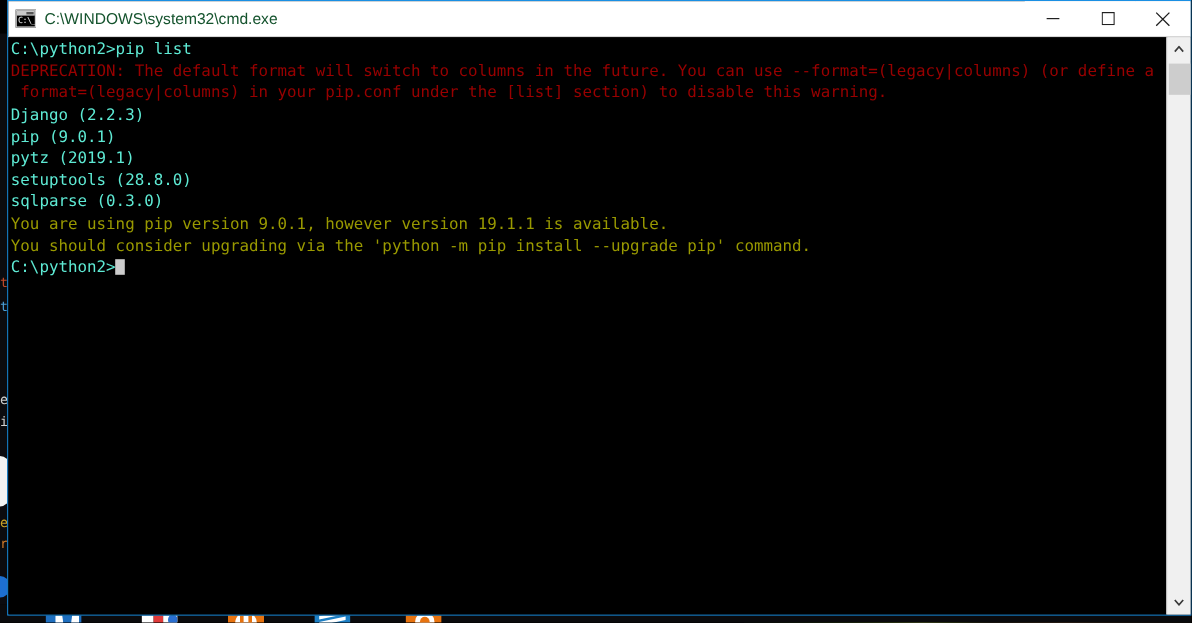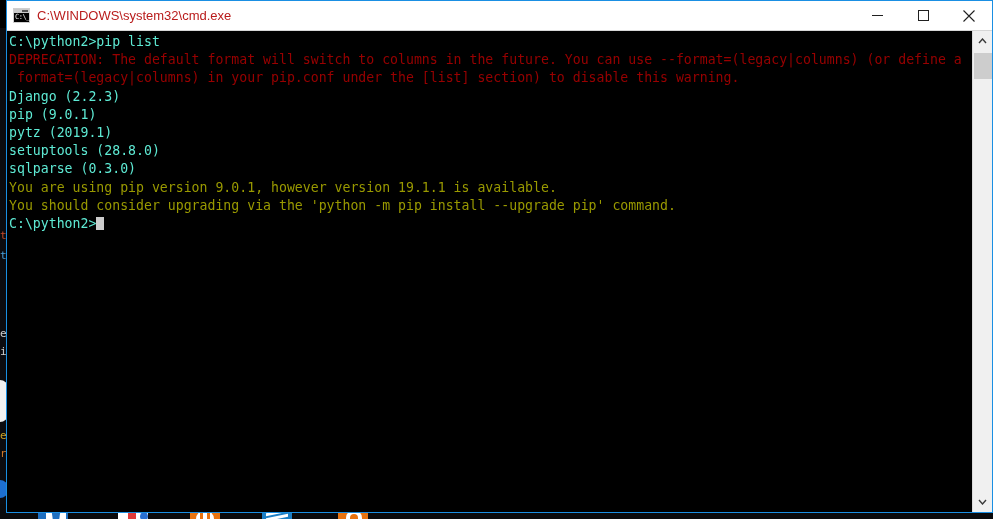--- a/index.html
+++ b/index.html
@@ -115,21 +115,21 @@
     position: absolute;
     left: 1px; top: 4px;
     color: #e8e8e8;
     font-family: "DejaVu Sans Mono", monospace;
     font-size: 7px;
     line-height: 9px;
     letter-spacing: -0.5px;
   }
   #title-text {
     font-size: 13px;
-    color: #b91c1c;
+    color: #14532d;
     font-family: "Liberation Sans", sans-serif;
     white-space: nowrap;
   }
   #win-buttons {
     position: absolute;
     right: 0; top: 0;
     height: 29px;
     display: flex;
   }
   .win-btn {

